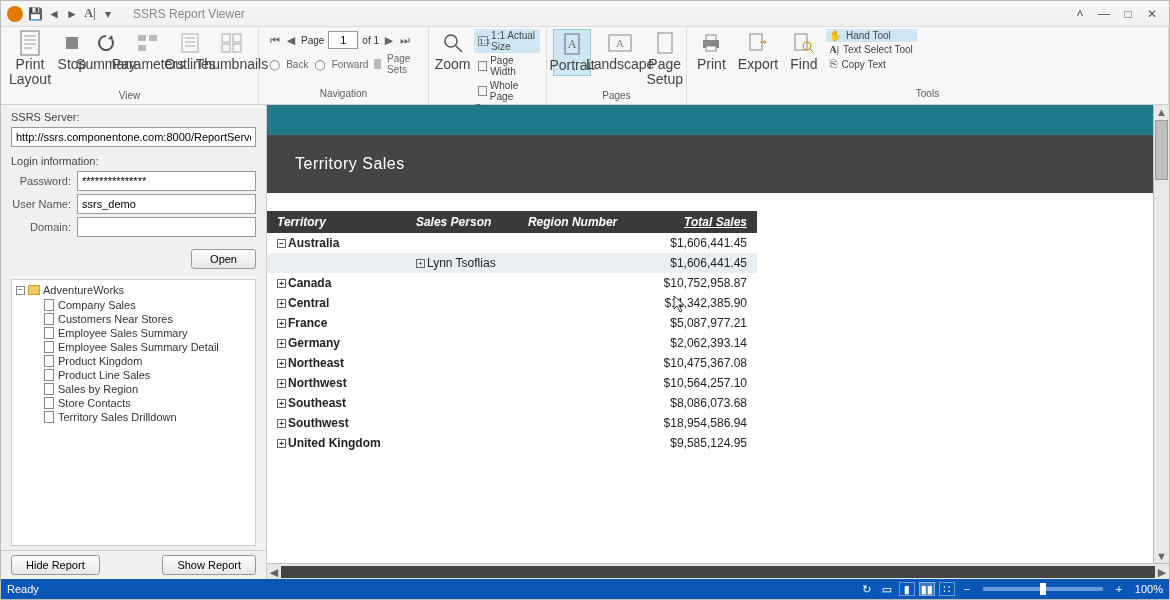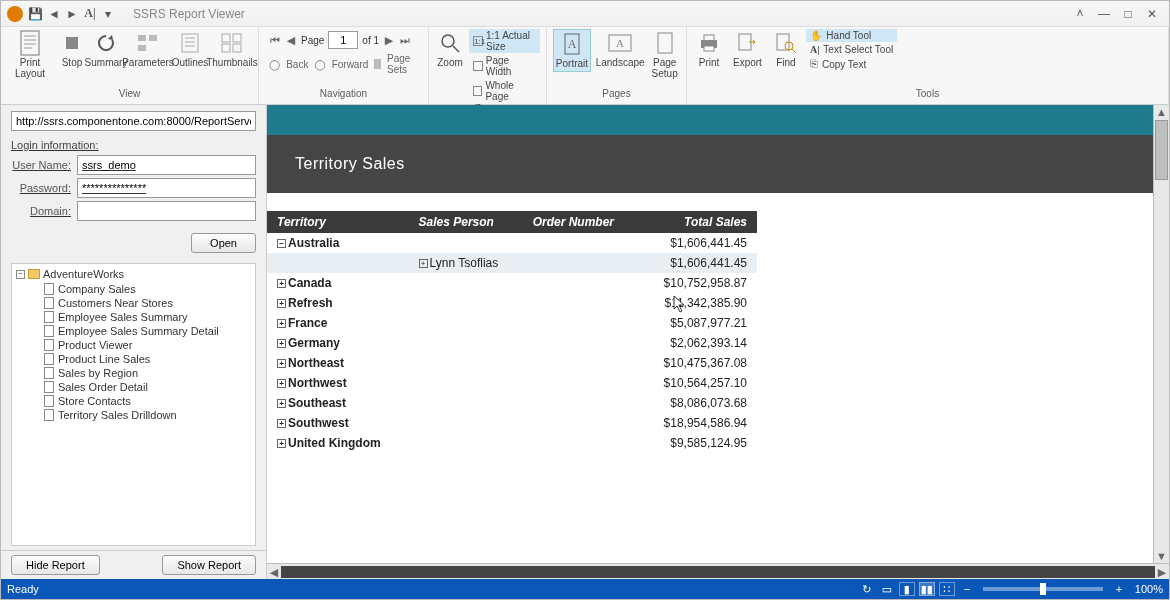--- a/index.html
+++ b/index.html
@@ -16,21 +16,21 @@
 .titlebar .win-btn { width: 22px; height: 18px; display:flex; align-items:center; justify-content:center; color:#555; margin-left:2px;}
 
 
 .ribbon { height: 78px; background: #f7f7f7; border-bottom: 1px solid #ccc; display: flex; }
 .ribbon-group { border-right: 1px solid #ddd; display: flex; flex-direction: column; padding: 2px 6px; }
 .ribbon-group .buttons { display: flex; align-items: flex-start; flex: 1; gap:4px;}
 .ribbon-group .caption { text-align: center; font-size: 10px; color: #5a5a5a; height: 14px; }
 .rbtn { display: flex; flex-direction: column; align-items: center; padding: 2px 4px; min-width: 46px; color:#444; }
 .rbtn.small { min-width: 30px; }
 .rbtn .ico { width: 24px; height: 24px; display:flex; align-items:center; justify-content:center; font-size:18px; color:#555;}
-.rbtn .lbl { font-size: 10px; color: #444; text-align:center; line-height:1.1; margin-top:2px;}
+.rbtn .lbl { font-size: 14px; color: #444; text-align:center; line-height:1.1; margin-top:2px;}
 .rbtn.selected { background:#cfe6f5; border:1px solid #9cc; }
 .ribbon-inline { display:flex; align-items:center; gap:4px; padding:2px 4px;}
 .ribbon-pageinput { width: 30px; height:18px; border:1px solid #999; background:#fff; text-align:center; font-size:11px;}
 .zoom-list { display:flex; flex-direction:column; gap:1px; font-size:10px; color:#444;}
 .zoom-list div { display:flex; align-items:center; gap:3px; padding:1px 4px;}
 .zoom-list div.sel { background:#cfe6f5; }
 .zoom-list .tiny { width:10px; height:10px;}
 .tools-col { display:flex; flex-direction:column; gap:1px; font-size:10px; color:#444;}
 .tools-col div{ display:flex; align-items:center; gap:4px; padding:1px 4px;}
 .tools-col div.sel{ background:#cfe6f5;}
@@ -312,31 +312,32 @@
         </div>
       </div>
       <div class="caption">Tools</div>
     </div>
   </div>
 
   <div class="body">
 
     <div class="sidebar">
       <div class="side-pad">
+        <div class="side-lbl">SSRS Server:</div>
         <input class="side-input" value="http://ssrs.componentone.com:8000/ReportServer" style="">
       </div>
-      <div class="side-pad" style="padding-top:2px;text-decoration:underline;">
+      <div class="side-pad" style="padding-top:2px;">
         <div class="side-lbl">Login information:</div>
+        <div class="form-row">
+          <label>Password:</label>
+          <input value="***************" style="">
+        </div>
         <div class="form-row">
           <label>User Name:</label>
           <input value="ssrs_demo" style="">
-        </div>
-        <div class="form-row">
-          <label>Password:</label>
-          <input value="***************" style="">
         </div>
         <div class="form-row">
           <label>Domain:</label>
           <input value="" style="">
         </div>
         <div style="overflow:hidden; margin-top:12px;">
           <button class="open-btn">Open</button>
         </div>
       </div>
       <div class="tree">
@@ -357,33 +358,29 @@
             <div class="tree-leaf">
               <span class="leaf-ico"></span>
               <span>Employee Sales Summary</span>
             </div>
             <div class="tree-leaf">
               <span class="leaf-ico"></span>
               <span>Employee Sales Summary Detail</span>
             </div>
             <div class="tree-leaf">
               <span class="leaf-ico"></span>
-              <span>Product Viewer</span>
+              <span>Product Kingdom</span>
             </div>
             <div class="tree-leaf">
               <span class="leaf-ico"></span>
               <span>Product Line Sales</span>
             </div>
             <div class="tree-leaf">
               <span class="leaf-ico"></span>
               <span>Sales by Region</span>
-            </div>
-            <div class="tree-leaf">
-              <span class="leaf-ico"></span>
-              <span>Sales Order Detail</span>
             </div>
             <div class="tree-leaf">
               <span class="leaf-ico"></span>
               <span>Store Contacts</span>
             </div>
             <div class="tree-leaf">
               <span class="leaf-ico"></span>
               <span>Territory Sales Drilldown</span>
             </div>
           </div>
@@ -399,22 +396,22 @@
         <div class="report-scroll" style="flex:1; position:relative;">
           <div class="page-banner-top"></div>
           <div class="page-header">
             <h1>Territory Sales</h1>
           </div>
           <table class="report-table">
             <thead>
               <tr>
                 <th>Territory</th>
                 <th>Sales Person</th>
-                <th>Order Number</th>
-                <th style="">Total Sales</th>
+                <th>Region Number</th>
+                <th style="text-decoration:underline;">Total Sales</th>
               </tr>
             </thead>
             <tbody id="report-rows">
                 <tr>
                   <td class="td-terr"><span class="exp">−</span><span>Australia</span></td>
                   <td></td>
                   <td></td>
                   <td class="td-sales">$1,606,441.45</td>
                 </tr>
                 <tr class="sub">
@@ -423,21 +420,21 @@
                   <td></td>
                   <td class="td-sales">$1,606,441.45</td>
                 </tr>
                 <tr>
                   <td class="td-terr"><span class="exp">+</span><span>Canada</span></td>
                   <td></td>
                   <td></td>
                   <td class="td-sales">$10,752,958.87</td>
                 </tr>
                 <tr>
-                  <td class="td-terr"><span class="exp">+</span><span>Refresh</span></td>
+                  <td class="td-terr"><span class="exp">+</span><span>Central</span></td>
                   <td></td>
                   <td></td>
                   <td class="td-sales">$11,342,385.90</td>
                 </tr>
                 <tr>
                   <td class="td-terr"><span class="exp">+</span><span>France</span></td>
                   <td></td>
                   <td></td>
                   <td class="td-sales">$5,087,977.21</td>
                 </tr>

